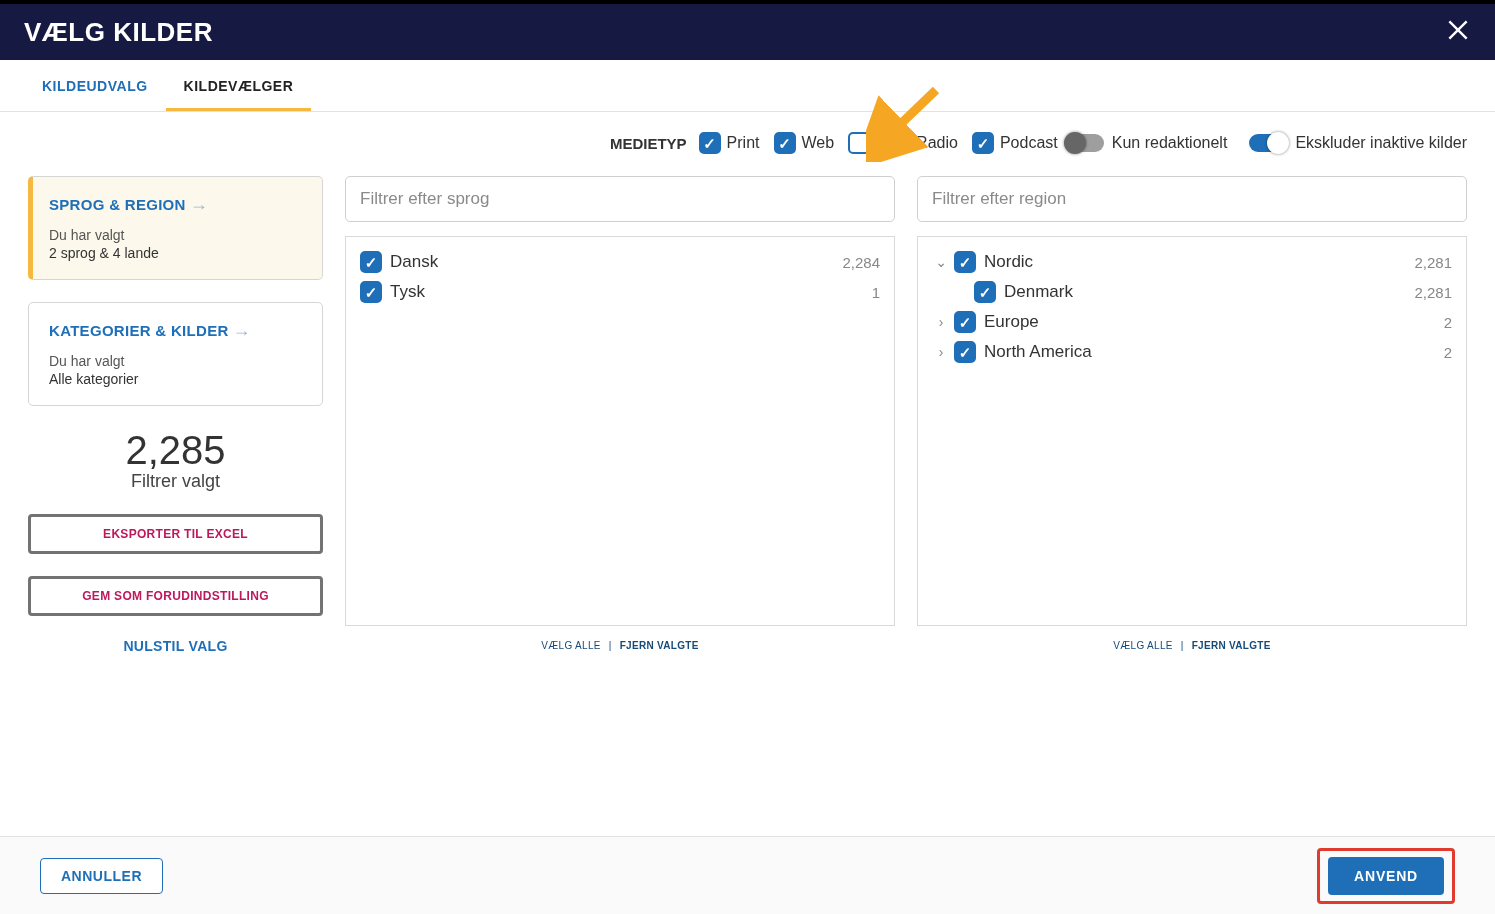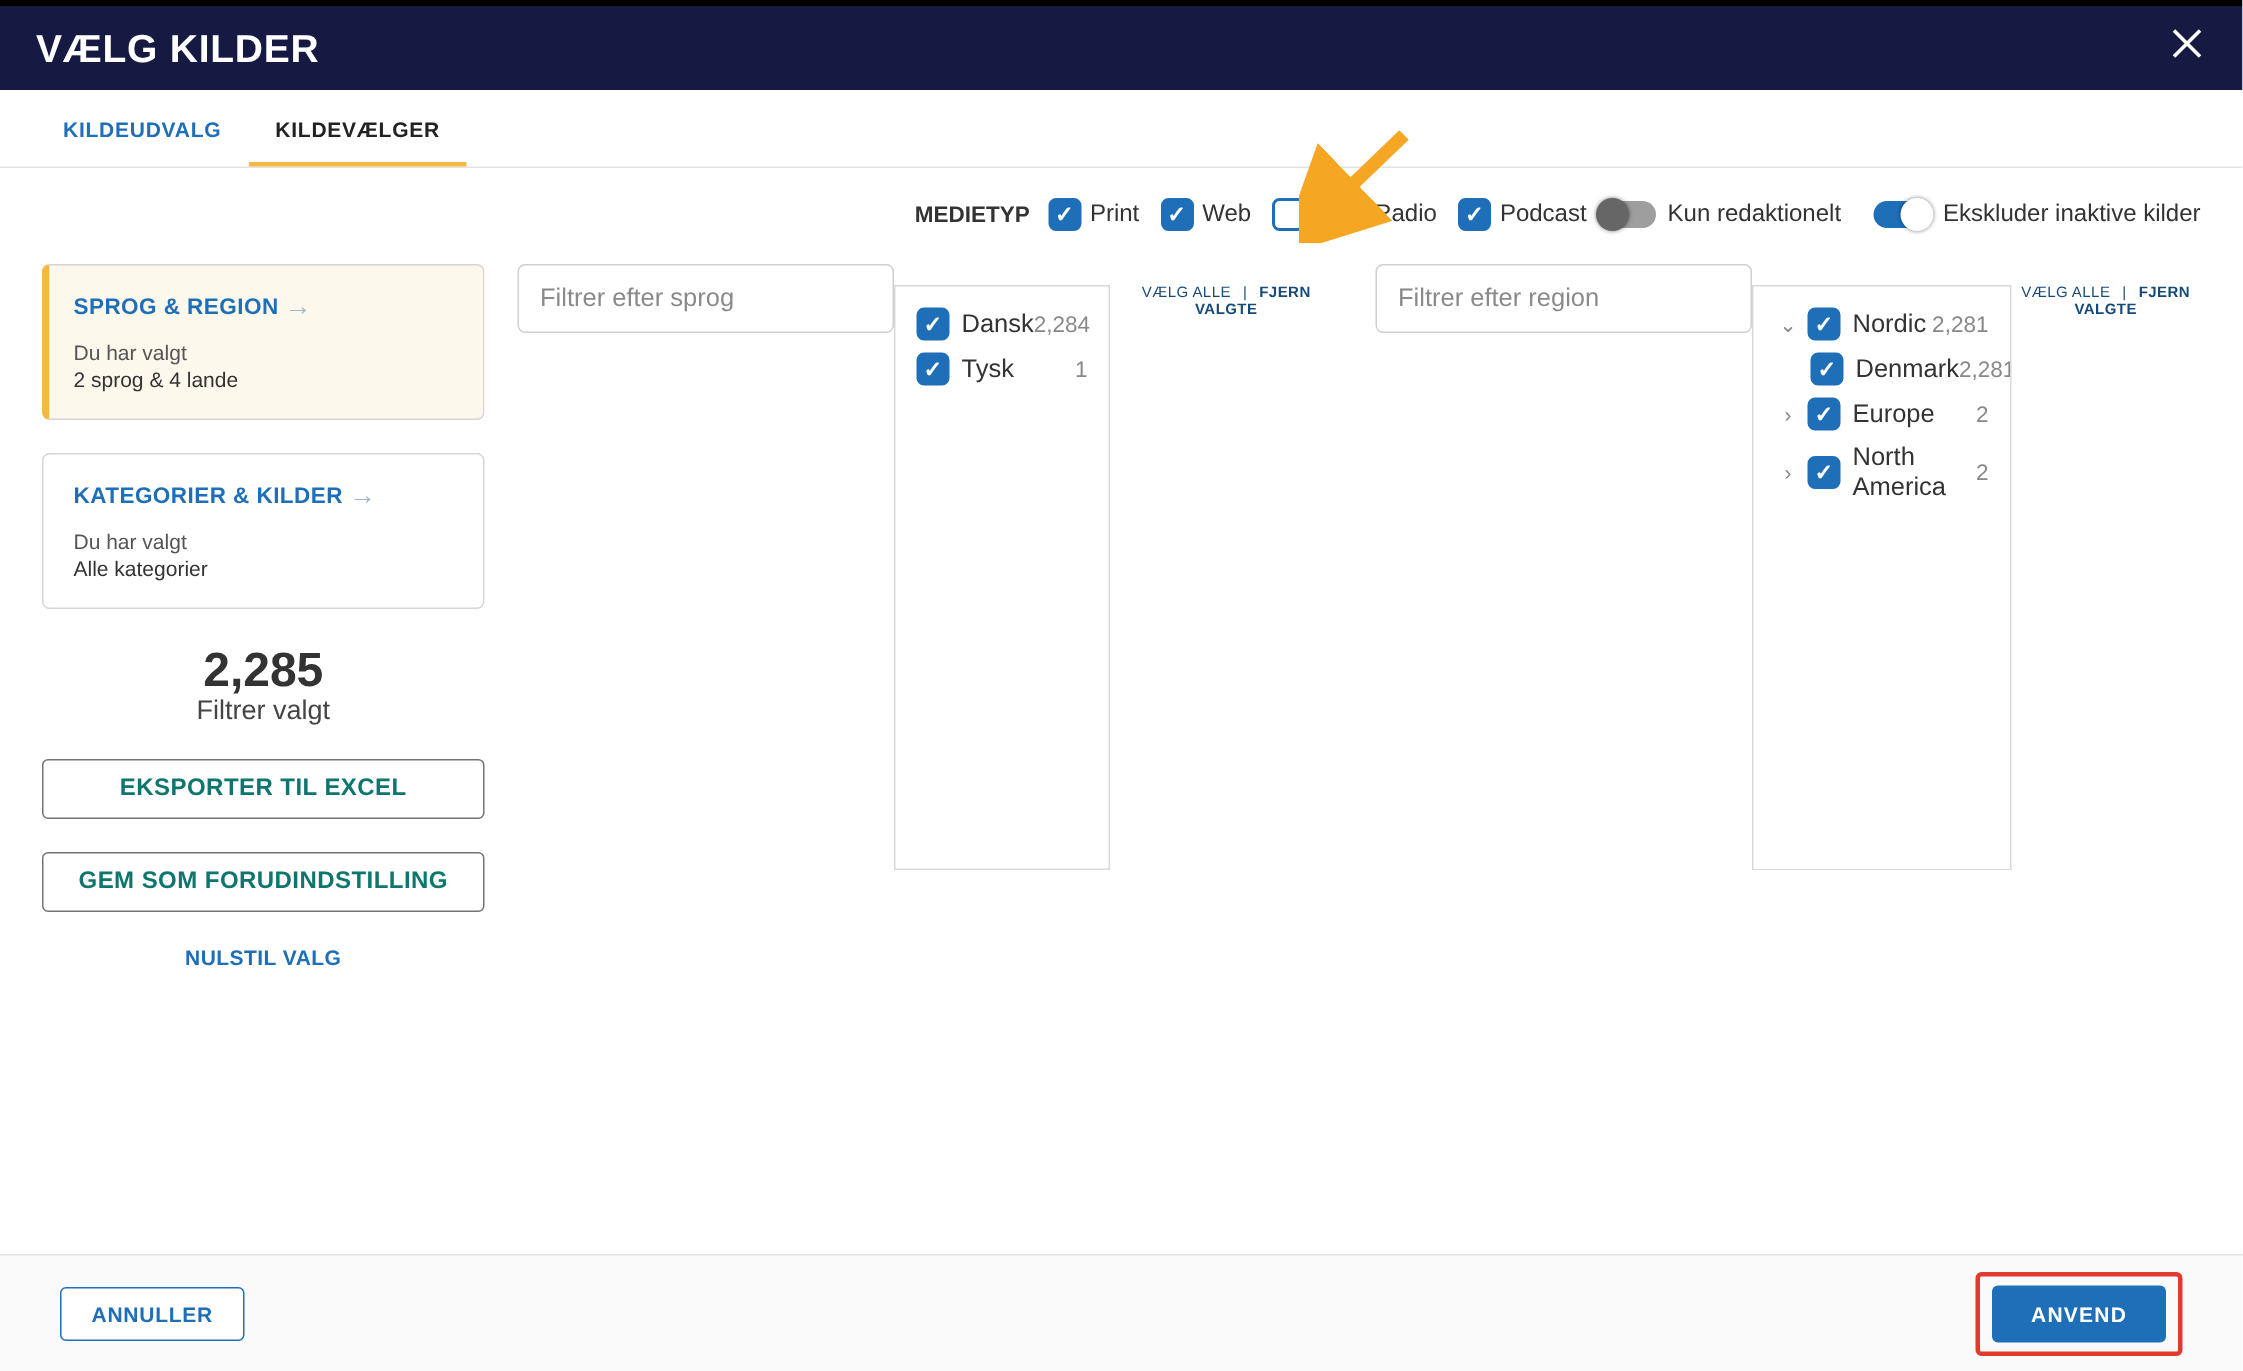--- a/index.html
+++ b/index.html
@@ -32,25 +32,25 @@
   .tgllabel{font-size:16px;color:#333}
   .body{display:flex;gap:22px;padding:10px 28px 0}
   .side{width:295px;display:flex;flex-direction:column;gap:22px}
   .card{border:1px solid #d5d5d5;border-radius:5px;padding:18px 20px;background:#fff}
   .card.active{background:#fdf8ec;border-left:5px solid #f5b942;padding-left:16px}
   .card-title{color:#1e6fb8;font-weight:700;font-size:15px;letter-spacing:.3px;display:flex;align-items:center;gap:4px}
   .card-title .arr{color:#9fb6cc;font-size:18px;line-height:1}
   .card-sub1{font-size:14px;color:#555;margin-top:14px}
   .card-sub2{font-size:14px;font-weight:400;color:#333;margin-top:2px}
   .count{text-align:center}
-  .count-n{font-size:32px;color:#333;font-weight:700}
+  .count-n{font-size:40px;color:#333;font-weight:400}
   .count-l{font-size:18px;color:#444;margin-top:-2px}
-  .outline-btn{border:1px solid #737373;color:#0f766e;background:#fff;border-radius:4px;height:40px;display:flex;align-items:center;justify-content:center;font-size:16px;font-weight:700;letter-spacing:.3px;cursor:pointer}
+  .outline-btn{border:3px solid #737373;color:#be185d;background:#fff;border-radius:4px;height:40px;display:flex;align-items:center;justify-content:center;font-size:12px;font-weight:700;letter-spacing:.3px;cursor:pointer}
   .reset-link{color:#1e6fb8;font-weight:700;font-size:14px;text-align:center;cursor:pointer;letter-spacing:.3px}
-  .col{flex:1;display:flex;flex-direction:row}
+  .col{flex:1;display:flex;flex-direction:column}
   .filter-input{height:46px;border:1px solid #cfcfcf;border-radius:5px;padding:0 14px;font-size:17px;color:#333;outline:none}
   .filter-input::placeholder{color:#8a8a8a}
   .listbox{border:1px solid #d9d9d9;border-radius:0;margin-top:14px;height:390px;padding:10px 12px;background:#fff;overflow:auto}
   .row{display:flex;align-items:center;padding:4px 2px}
   .row .cb{flex-shrink:0}
   .rowlabel{font-size:17px;color:#333;margin-left:8px;flex:1}
   .rowcount{font-size:15px;color:#888}
   .caret{width:18px;display:flex;align-items:center;justify-content:center;color:#888;cursor:pointer;margin-right:4px;font-size:14px}
   .indent1{padding-left:22px}
   .sel-links{text-align:center;margin-top:14px;font-size:10px;color:#164a78;letter-spacing:.3px}

